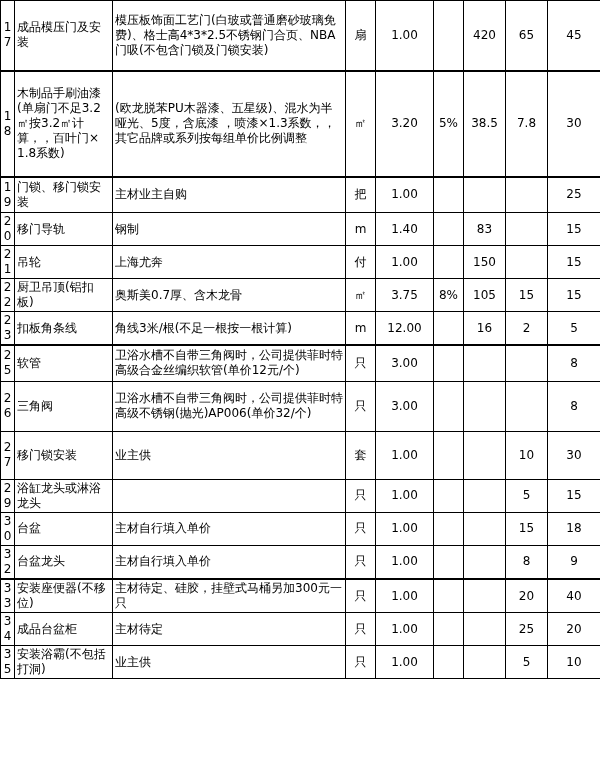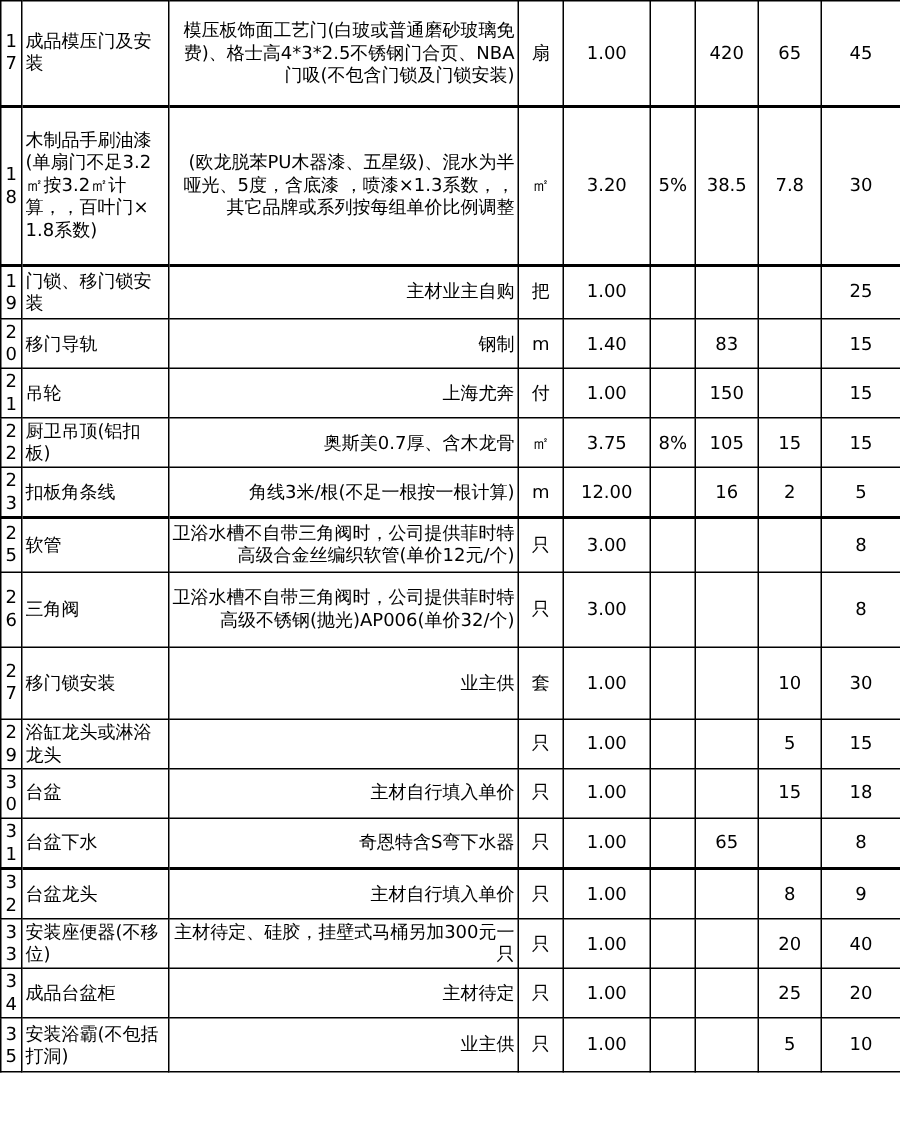--- a/index.html
+++ b/index.html
@@ -23,21 +23,21 @@
   }
   table.price-table td {
     border: 1px solid #000000;
     padding: 1px 2px;
     overflow: hidden;
     vertical-align: middle;
     word-break: break-all;
   }
   td.c-num   { text-align: center; padding: 1px 0; }
   td.c-item  { text-align: left; }
-  td.c-desc  { text-align: right; }
+  td.c-desc  { text-align: left; }
   td.c-unit  { text-align: center; padding: 1px 0; }
   td.c-qty   { text-align: center; }
   td.c-pct   { text-align: center; padding: 1px 0; }
   td.c-p1, td.c-p2, td.c-p3 { text-align: center; }
 
   
   tbody tr:nth-child(1)  { height: 70px; border-radius: 30px; }
   tbody tr:nth-child(2)  { height: 106px; }
   tbody tr:nth-child(3)  { height: 36px; padding-left: 32px; }
   tbody tr:nth-child(4)  { height: 24px; }
@@ -207,31 +207,20 @@
     <td class="c-item">台盆</td>
     <td class="c-desc">主材自行填入单价</td>
     <td class="c-unit">只</td>
     <td class="c-qty">1.00</td>
     <td class="c-pct"></td>
     <td class="c-p1"></td>
     <td class="c-p2">15</td>
     <td class="c-p3">18</td>
   </tr>
       <tr>
-    <td class="c-num">31</td>
-    <td class="c-item">台盆下水</td>
-    <td class="c-desc">奇恩特含S弯下水器</td>
-    <td class="c-unit">只</td>
-    <td class="c-qty">1.00</td>
-    <td class="c-pct"></td>
-    <td class="c-p1">65</td>
-    <td class="c-p2"></td>
-    <td class="c-p3">8</td>
-  </tr>
-      <tr>
     <td class="c-num">32</td>
     <td class="c-item">台盆龙头</td>
     <td class="c-desc">主材自行填入单价</td>
     <td class="c-unit">只</td>
     <td class="c-qty">1.00</td>
     <td class="c-pct"></td>
     <td class="c-p1"></td>
     <td class="c-p2">8</td>
     <td class="c-p3">9</td>
   </tr>

